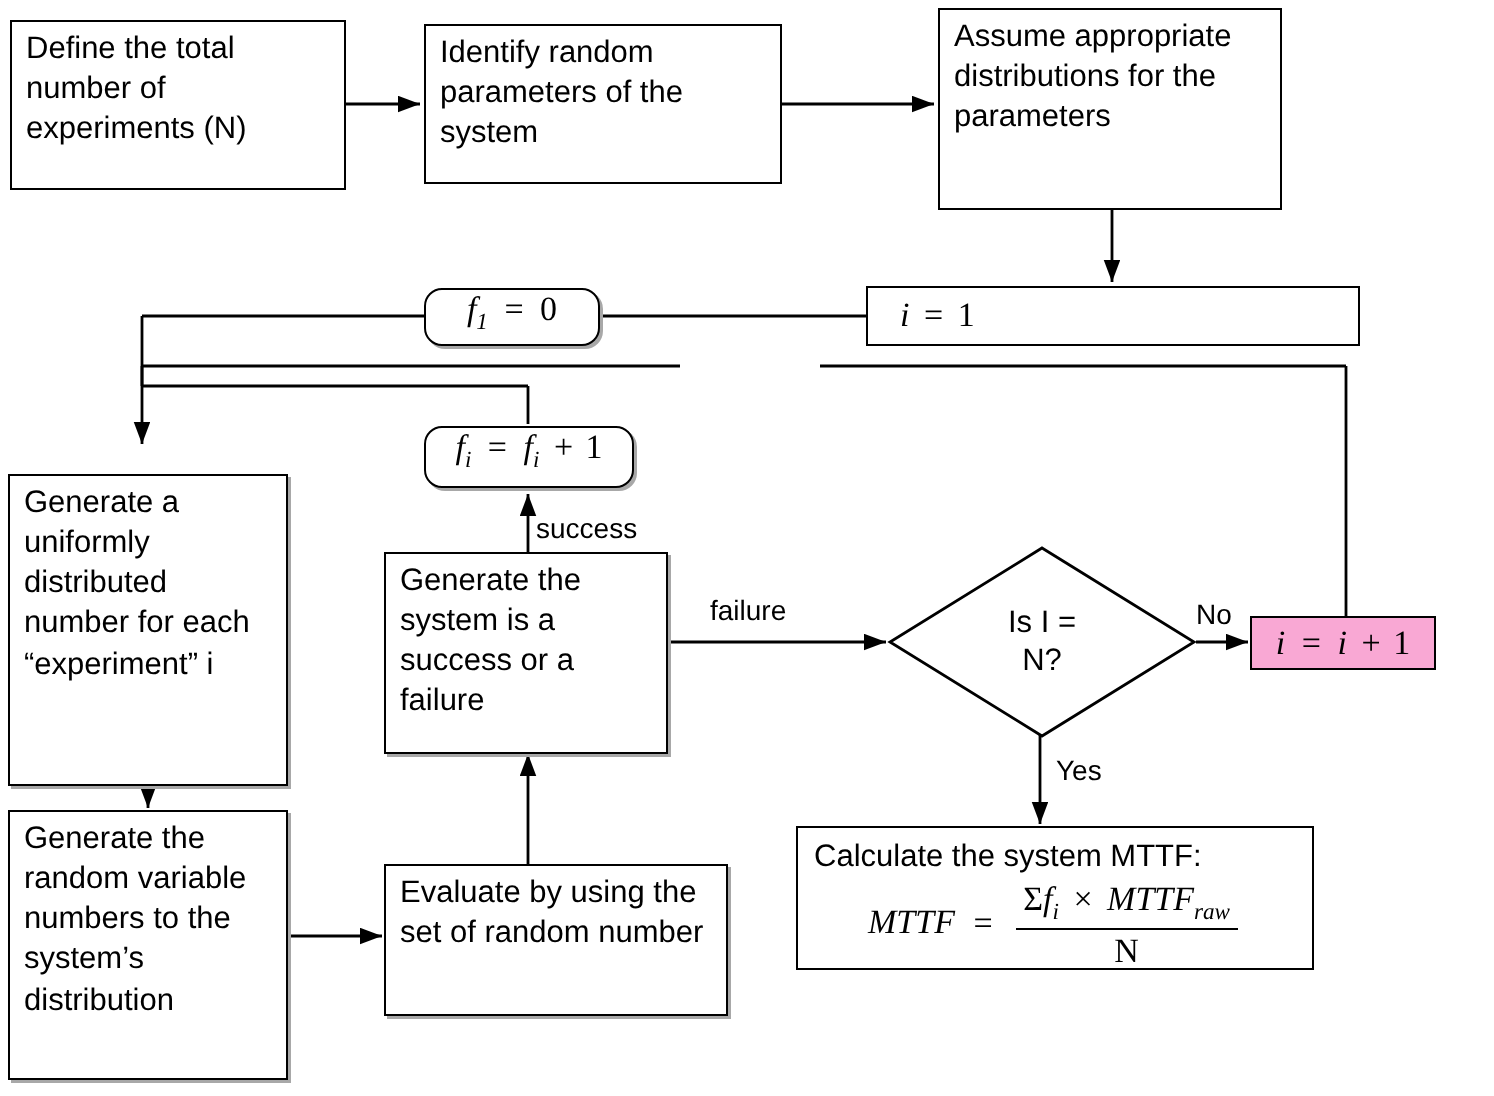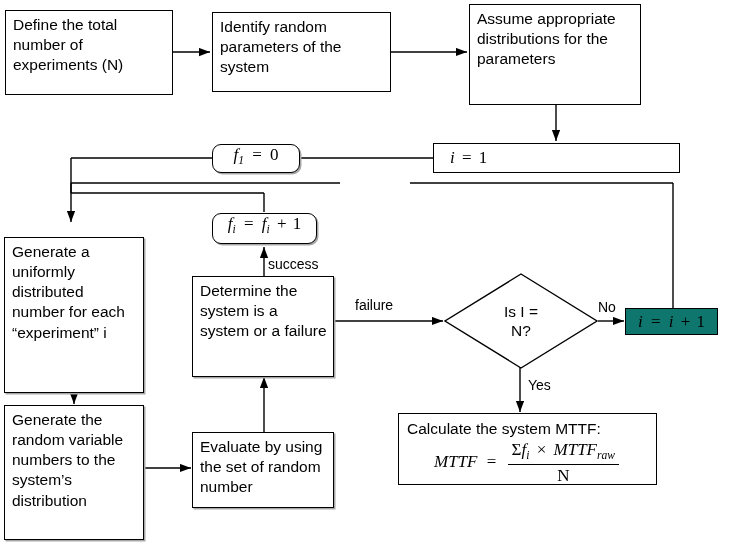--- a/index.html
+++ b/index.html
@@ -45,21 +45,21 @@
     background: #ffffff;
     display: flex;
     align-items: flex-start;
     justify-content: center;
     box-shadow: 1.5px 1.5px 0 0 #a8a8a8;
   }
   .mathbox {
     position: absolute;
     box-sizing: border-box;
     border: 1px solid #000000;
-    background: #0f766e;
+    background: #f9a8d4;
     display: flex;
     align-items: center;
     justify-content: center;
   }
   .edgelabel {
     position: absolute;
     font-size: 14px;
     color: #000000;
     white-space: nowrap;
   }
@@ -209,24 +209,24 @@
 
   <div class="node shadowed" style="left:4px; top:225px; width:140px; height:156px;margin-top:12px;">
     <span>Generate a uniformly distributed number for each “experiment” i</span>
   </div>
 
   <div class="node shadowed" style="left:4px; top:405px; width:140px; height:135px;">
     <span>Generate the random variable numbers to the system’s distribution</span>
   </div>
 
   <div class="node shadowed" style="left:192px; top:276px; width:142px; height:101px;">
-    <span>Determine the system is a system or a failure</span>
-  </div>
-
-  <div class="node shadowed" style="left:192px; top:432px; width:142px; height:76px;">
+    <span>Generate the system is a success or a failure</span>
+  </div>
+
+  <div class="node shadowed" style="left:192px; top:432px; width:172px; height:76px;">
     <span>Evaluate by using the set of random number</span>
   </div>
 
   <div class="diamond-wrap" style="left:443px; top:272px; width:156px; height:98px;">
     <svg width="156" height="98" viewBox="0 0 156 98" xmlns="http://www.w3.org/2000/svg">
       <polygon points="78,2 154,49 78,96 2,49" fill="#ffffff" stroke="#000000" stroke-width="1.4"></polygon>
     </svg>
     <div class="diamond-label" style="top:31px;">Is I =</div>
     <div class="diamond-label" style="top:50px;">N?</div>
   </div>

